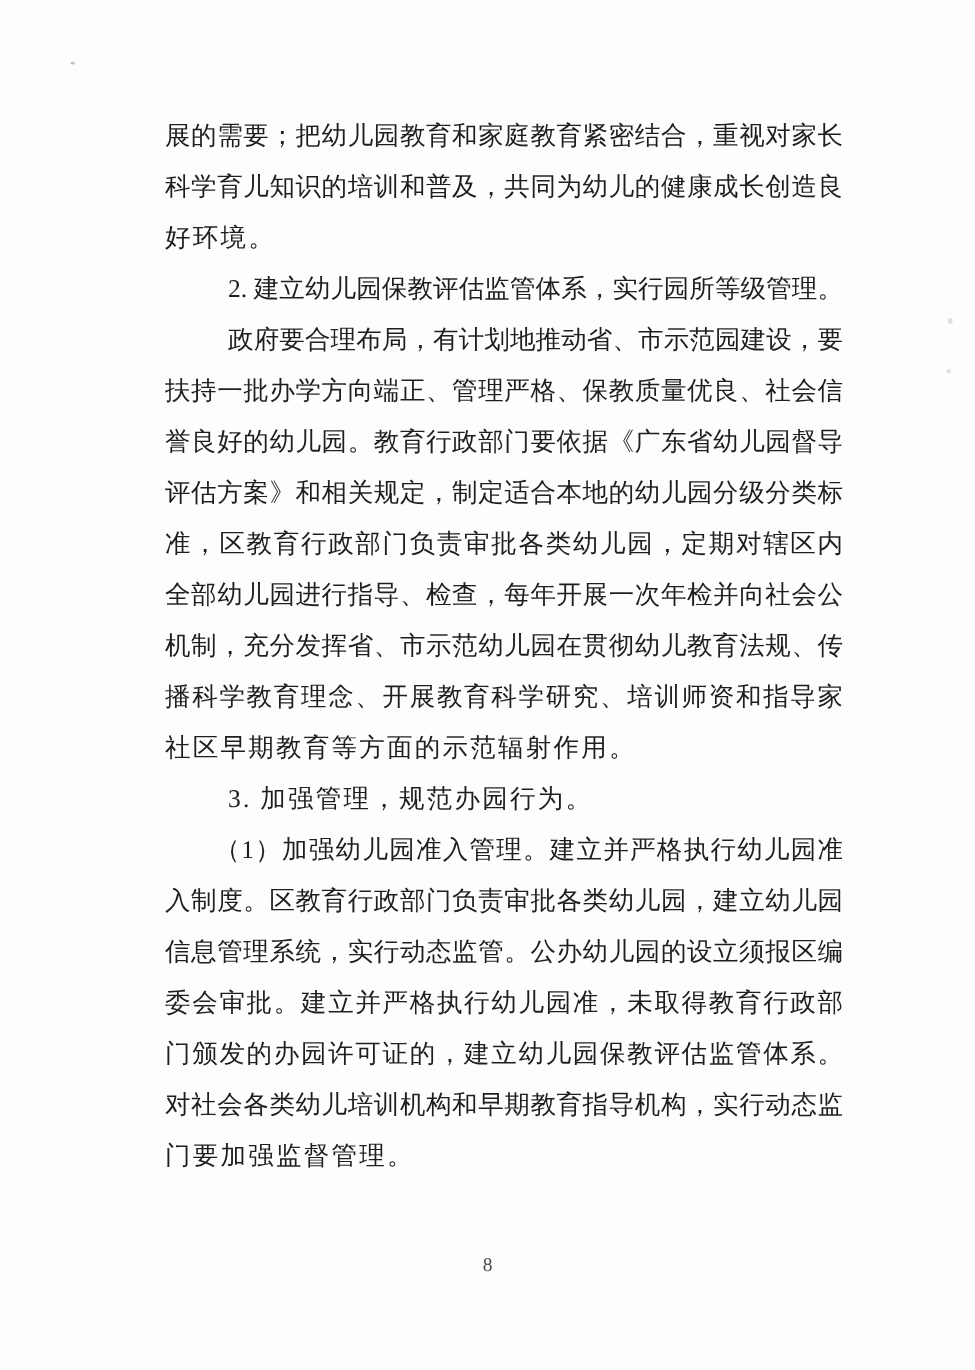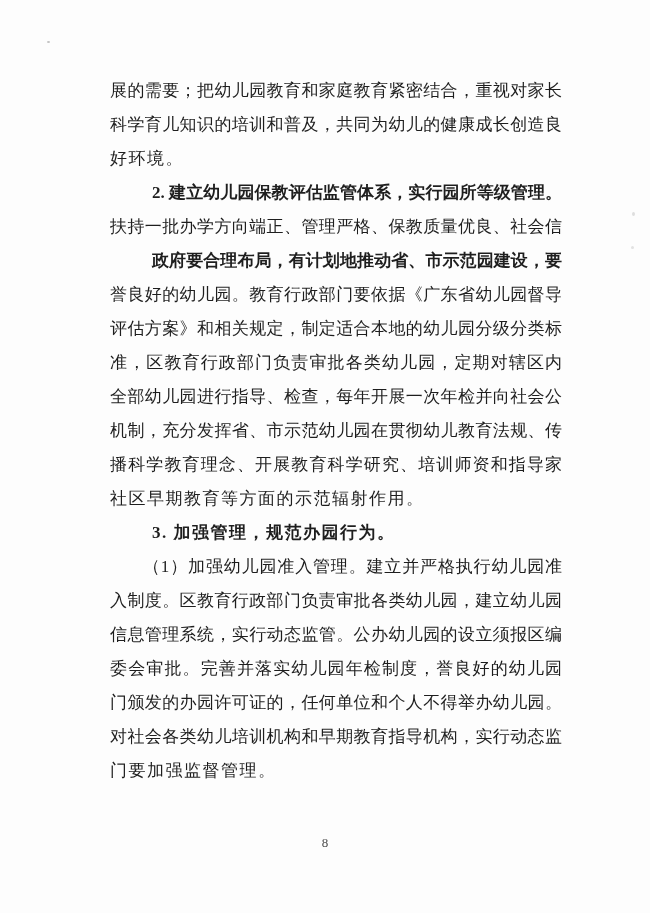--- a/index.html
+++ b/index.html
@@ -35,21 +35,21 @@
     height: 34px;
     overflow: hidden;
     margin-left: 20px;
   }
   .line.end {
     text-align: right;
     text-align-last: left;
     -moz-text-align-last: left;
     letter-spacing: 1.5px;
   }
-  .line.ind  { padding-left: 42px; font-weight: bold; }
+  .line.ind  { padding-left: 42px; }
   .line.ind2 { padding-left: 33px; }
   .pagenum {
     position: absolute;
     top: 835px;
     left: 0;
     width: 650px;
     text-align: center;
     font-size: 13px;
     color: #4a4a4a;
   }
@@ -68,32 +68,32 @@
 
 <div class="speck s1"></div>
 <div class="speck s2"></div>
 <div class="speck s3"></div>
 
 <div class="textblock">
   <div class="line">展的需要；把幼儿园教育和家庭教育紧密结合，重视对家长</div>
   <div class="line">科学育儿知识的培训和普及，共同为幼儿的健康成长创造良</div>
   <div class="line end">好环境。</div>
   <div class="line ind">2. 建立幼儿园保教评估监管体系，实行园所等级管理。</div>
+  <div class="line ind">政府要合理布局，有计划地推动省、市示范园建设，要</div>
   <div class="line">扶持一批办学方向端正、管理严格、保教质量优良、社会信</div>
-  <div class="line ind">政府要合理布局，有计划地推动省、市示范园建设，要</div>
   <div class="line">誉良好的幼儿园。教育行政部门要依据《广东省幼儿园督导</div>
   <div class="line">评估方案》和相关规定，制定适合本地的幼儿园分级分类标</div>
   <div class="line">准，区教育行政部门负责审批各类幼儿园，定期对辖区内</div>
   <div class="line">全部幼儿园进行指导、检查，每年开展一次年检并向社会公</div>
   <div class="line">机制，充分发挥省、市示范幼儿园在贯彻幼儿教育法规、传</div>
   <div class="line">播科学教育理念、开展教育科学研究、培训师资和指导家庭、</div>
   <div class="line end">社区早期教育等方面的示范辐射作用。</div>
   <div class="line ind end">3. 加强管理，规范办园行为。</div>
   <div class="line ind2">（1）加强幼儿园准入管理。建立并严格执行幼儿园准</div>
   <div class="line">入制度。区教育行政部门负责审批各类幼儿园，建立幼儿园</div>
   <div class="line">信息管理系统，实行动态监管。公办幼儿园的设立须报区编</div>
-  <div class="line">委会审批。完善并落实幼儿园年检制度，誉良好的幼儿园</div>
-  <div class="line">门颁发的办园许可证的，任何单位和个人不得举办幼儿园。</div>
+  <div class="line">委会审批。建立并严格执行幼儿园准，未取得教育行政部</div>
+  <div class="line">门颁发的办园许可证的，建立幼儿园保教评估监管体系。</div>
   <div class="line">对社会各类幼儿培训机构和早期教育指导机构，实行动态监管</div>
   <div class="line end">门要加强监督管理。</div>
 </div>
 
 <div class="pagenum">8</div>
 
 </body></html>

